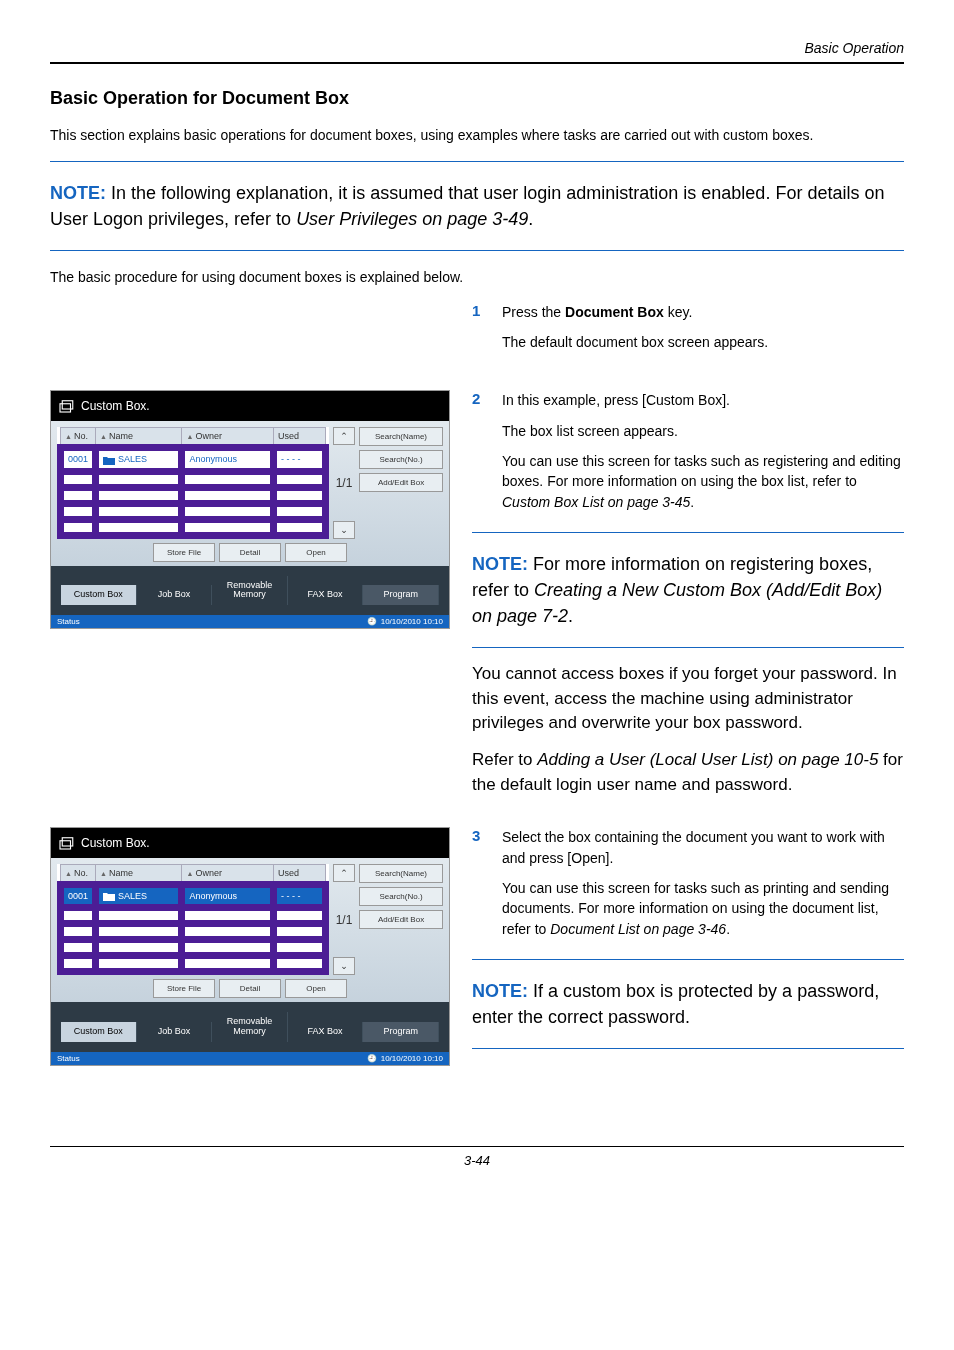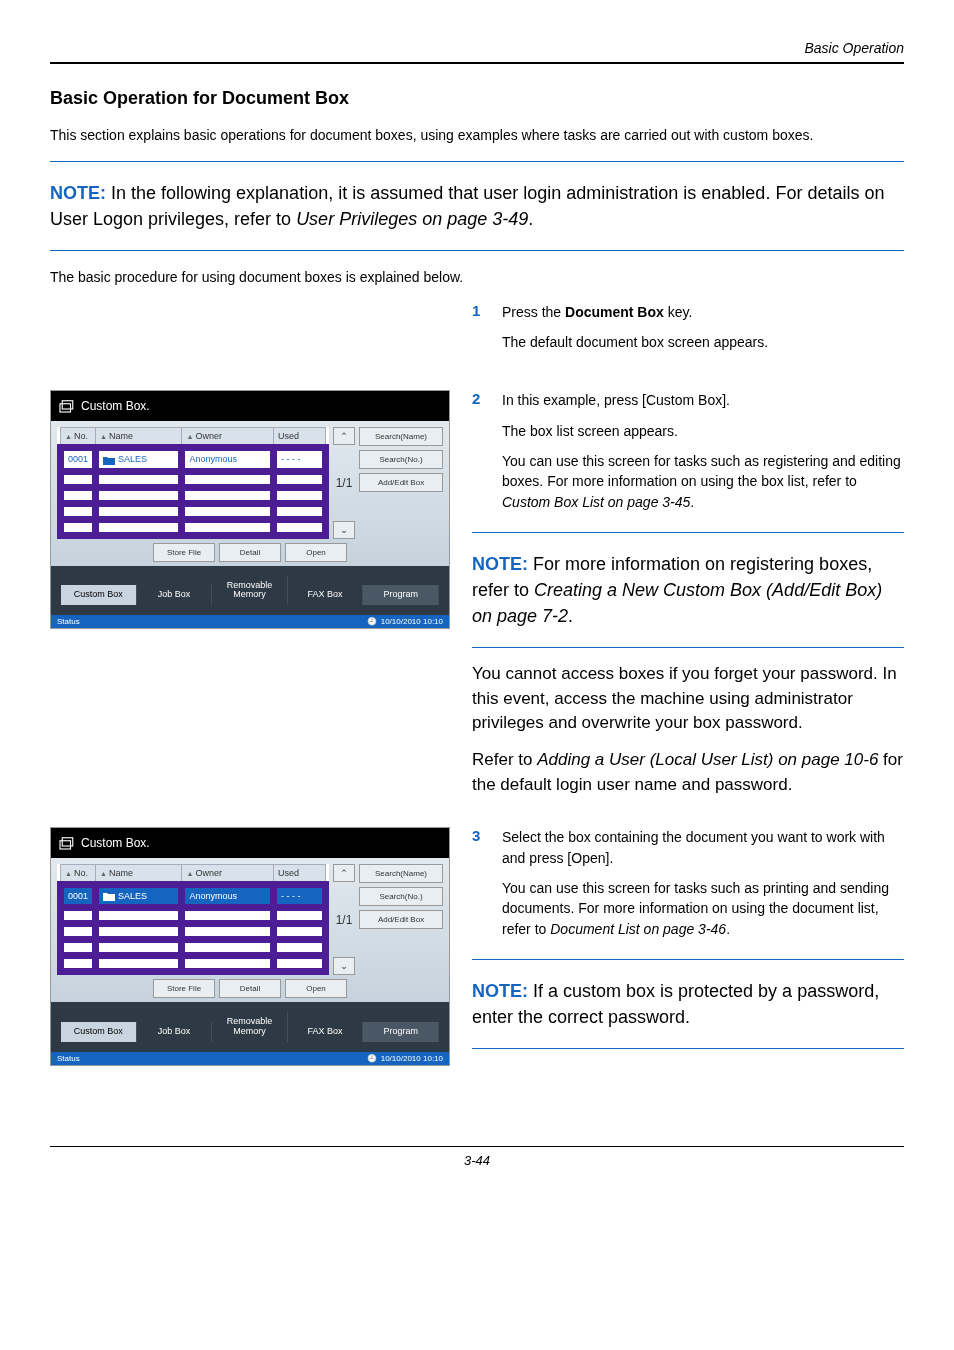--- a/index.html
+++ b/index.html
@@ -183,21 +183,21 @@
         <p>In this example, press [Custom Box].</p>
         <p>The box list screen appears.</p>
         <p><span>You can use this screen for tasks such as registering and editing boxes. For more information on using the box list, refer to </span><span class="italic">Custom Box List on page 3-45</span><span>.</span></p>
       </div>
     </div>
 
     <div class="note-block">
       <p><span class="note-label">NOTE:</span><span> For more information on registering boxes, refer to </span><span class="italic">Creating a New Custom Box (Add/Edit Box) on page 7-2</span><span>.</span></p>
     </div>
     <p class="plain">You cannot access boxes if you forget your password. In this event, access the machine using administrator privileges and overwrite your box password.</p>
-    <p class="plain"><span>Refer to </span><span class="italic">Adding a User (Local User List) on page 10-6</span><span> for the default login user name and password.</span></p>
+    <p class="plain"><span>Refer to </span><span class="italic">Adding a User (Local User List) on page 10-5</span><span> for the default login user name and password.</span></p>
   </div>
 </div>
 
 <div class="two-col">
   <div class="col-left">
     <div class="panel">
       <div class="panel-titlebar">
         <span class="icon">
           <svg viewBox="0 0 24 24">
               <rect x="4" y="9" width="14" height="11" fill="none" stroke="#fff" stroke-width="1.5"></rect>

